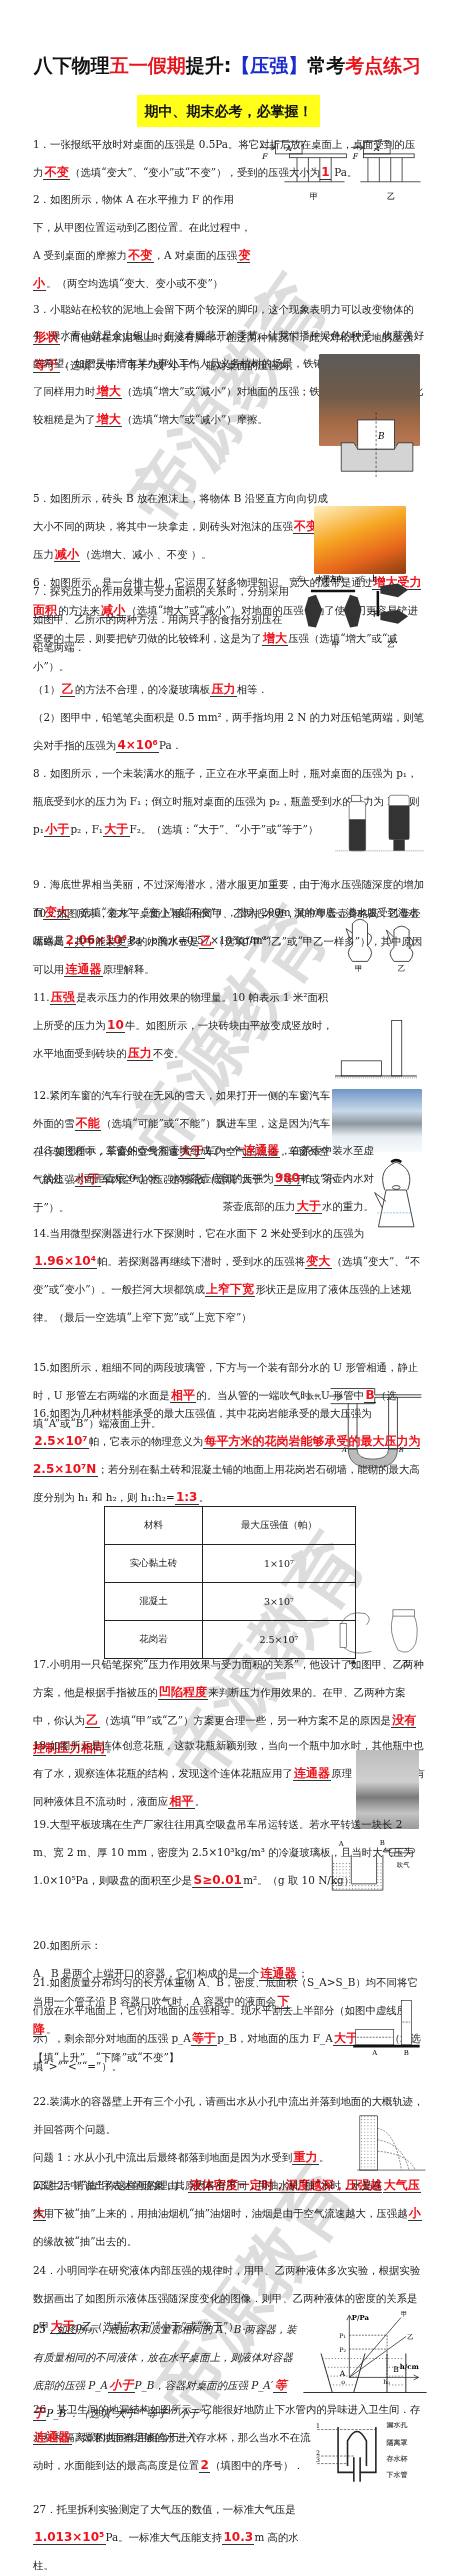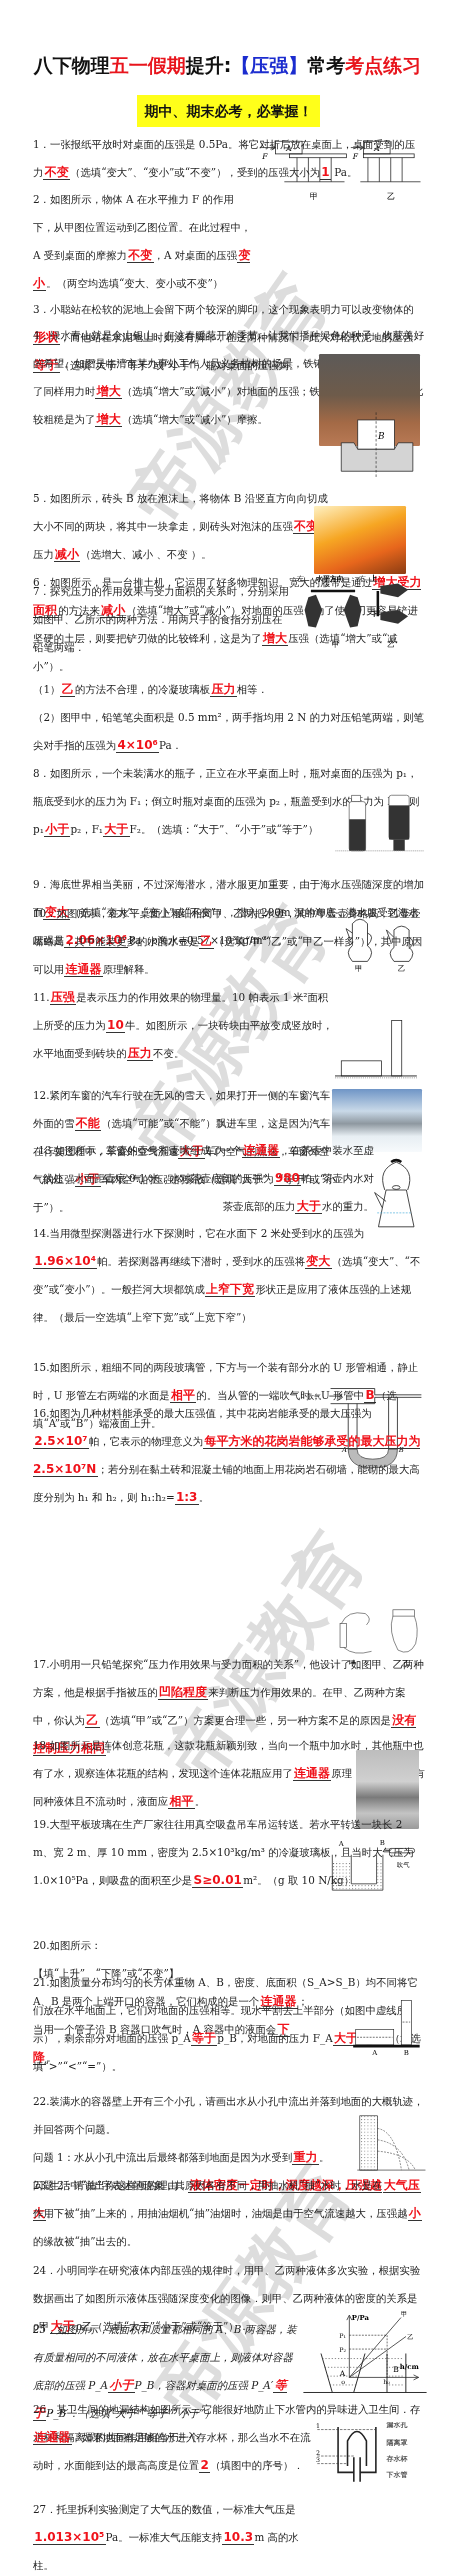--- a/index.html
+++ b/index.html
@@ -274,20 +274,40 @@
     <text x="60" y="104" font-size="11" font-style="italic">A</text>
     <text x="150" y="104" font-size="11" font-style="italic">B</text>
   </svg>
 
   <div class="q" style="top:1400px; width:392px; top:1400px;">
   </div>
   <div class="q" style="top:1399px; width:392px;">
     <span>16.如图为几种材料能承受的最大压强值，其中花岗岩能承受的最大压强为</span><span class="ans">2.5×10⁷</span><span>帕，它表示的物理意义为</span><span class="ans">每平方米的花岗岩能够承受的最大压力为 2.5×10⁷N</span><span>；若分别在黏土砖和混凝土铺的地面上用花岗岩石砌墙，能砌的最大高度分别为 h₁ 和 h₂，则 h₁:h₂=</span><span class="ans">1:3</span><span>。</span>
   </div>
 
+  <table class="mat">
+    <tbody>
+        <tr>
+      <td>材料</td>
+      <td>最大压强值（帕）</td>
+    </tr>
+    <tr>
+      <td>实心黏土砖</td>
+      <td>1×10⁷</td>
+    </tr>
+    <tr>
+      <td>混凝土</td>
+      <td>3×10⁷</td>
+    </tr>
+    <tr>
+      <td>花岗岩</td>
+      <td>2.5×10⁷</td>
+    </tr>
+  </tbody>
+    </table>
 
   <div class="q" style="top:1650px; width:392px;">
     <span>17.小明用一只铅笔探究“压力作用效果与受力面积的关系”，他设计了如图甲、乙两种方案，他是根据手指被压的</span><span class="ans">凹陷程度</span><span>来判断压力作用效果的。在甲、乙两种方案中，你认为</span><span class="ans">乙</span><span>（选填“甲”或“乙”）方案更合理一些，另一种方案不足的原因是</span><span class="ans">没有控制压力相同</span><span>。</span>
   </div>
   <svg class="fig" style="left:335px; top:1606px;" width="85" height="63" viewBox="0 0 135 100">
     <g stroke="#444" fill="none" stroke-width="1">
       <rect x="8" y="28" width="10" height="38"></rect>
       <path d="M10 28 Q20 6 48 12 Q60 20 50 30"></path>
       <path d="M14 66 Q30 80 58 72"></path>
       <rect x="92" y="6" width="34" height="10"></rect>
@@ -303,22 +323,22 @@
   <div class="photo" style="left:356px; top:1750px; width:63px; height:79px; background:linear-gradient(180deg,#bdbdbd 0%,#d0d0d0 40%,#7a7a7a 60%,#c4c4c4 80%,#9a9a9a 100%);"></div>
 
   <div class="q" style="top:1810px; width:392px;">
     <span>19.大型平板玻璃在生产厂家往往用真空吸盘吊车吊运转送。若水平转送一块长 2 m、宽 2 m、厚 10 mm，密度为 2.5×10³kg/m³ 的冷凝玻璃板，且当时大气压为 1.0×10⁵Pa，则吸盘的面积至少是</span><span class="ans">S≥0.01</span><span>m²。（g 取 10 N/kg）</span>
   </div>
 
   <div class="q" style="top:1821px; width:392px; top:1822px;">
   </div>
   <div class="q" style="top:1931px; width:392px;">
     <div>20.如图所示：</div>
+    <div style="width:278px;"><span>A、B 是两个上端开口的容器，它们构成的是一个</span><span class="ans">连通器</span><span>；当用一个管子沿 B 容器口吹气时，A 容器中的液面会</span><span class="ans">下降</span><span>。</span></div>
     <div>【填“上升”　“下降”或“不变”】</div>
-    <div style="width:278px;"><span>A、B 是两个上端开口的容器，它们构成的是一个</span><span class="ans">连通器</span><span>；当用一个管子沿 B 容器口吹气时，A 容器中的液面会</span><span class="ans">下降</span><span>。</span></div>
   </div>
   <svg class="fig" style="left:326px; top:1837px;" width="98" height="57" viewBox="0 0 155 90">
     <text x="20" y="14" font-size="11">A</text>
     <text x="85" y="12" font-size="11">B</text>
     <text x="112" y="48" font-size="10">吹气</text>
     <g stroke="#222" fill="none" stroke-width="1.2">
       <path d="M10 28 L10 84 L90 84 L90 28"></path>
       <line x1="40" y1="28" x2="40" y2="74"></line>
         <line x1="40" y1="74" x2="80" y2="74"></line>
         <line x1="80" y1="74" x2="80" y2="28"></line>

